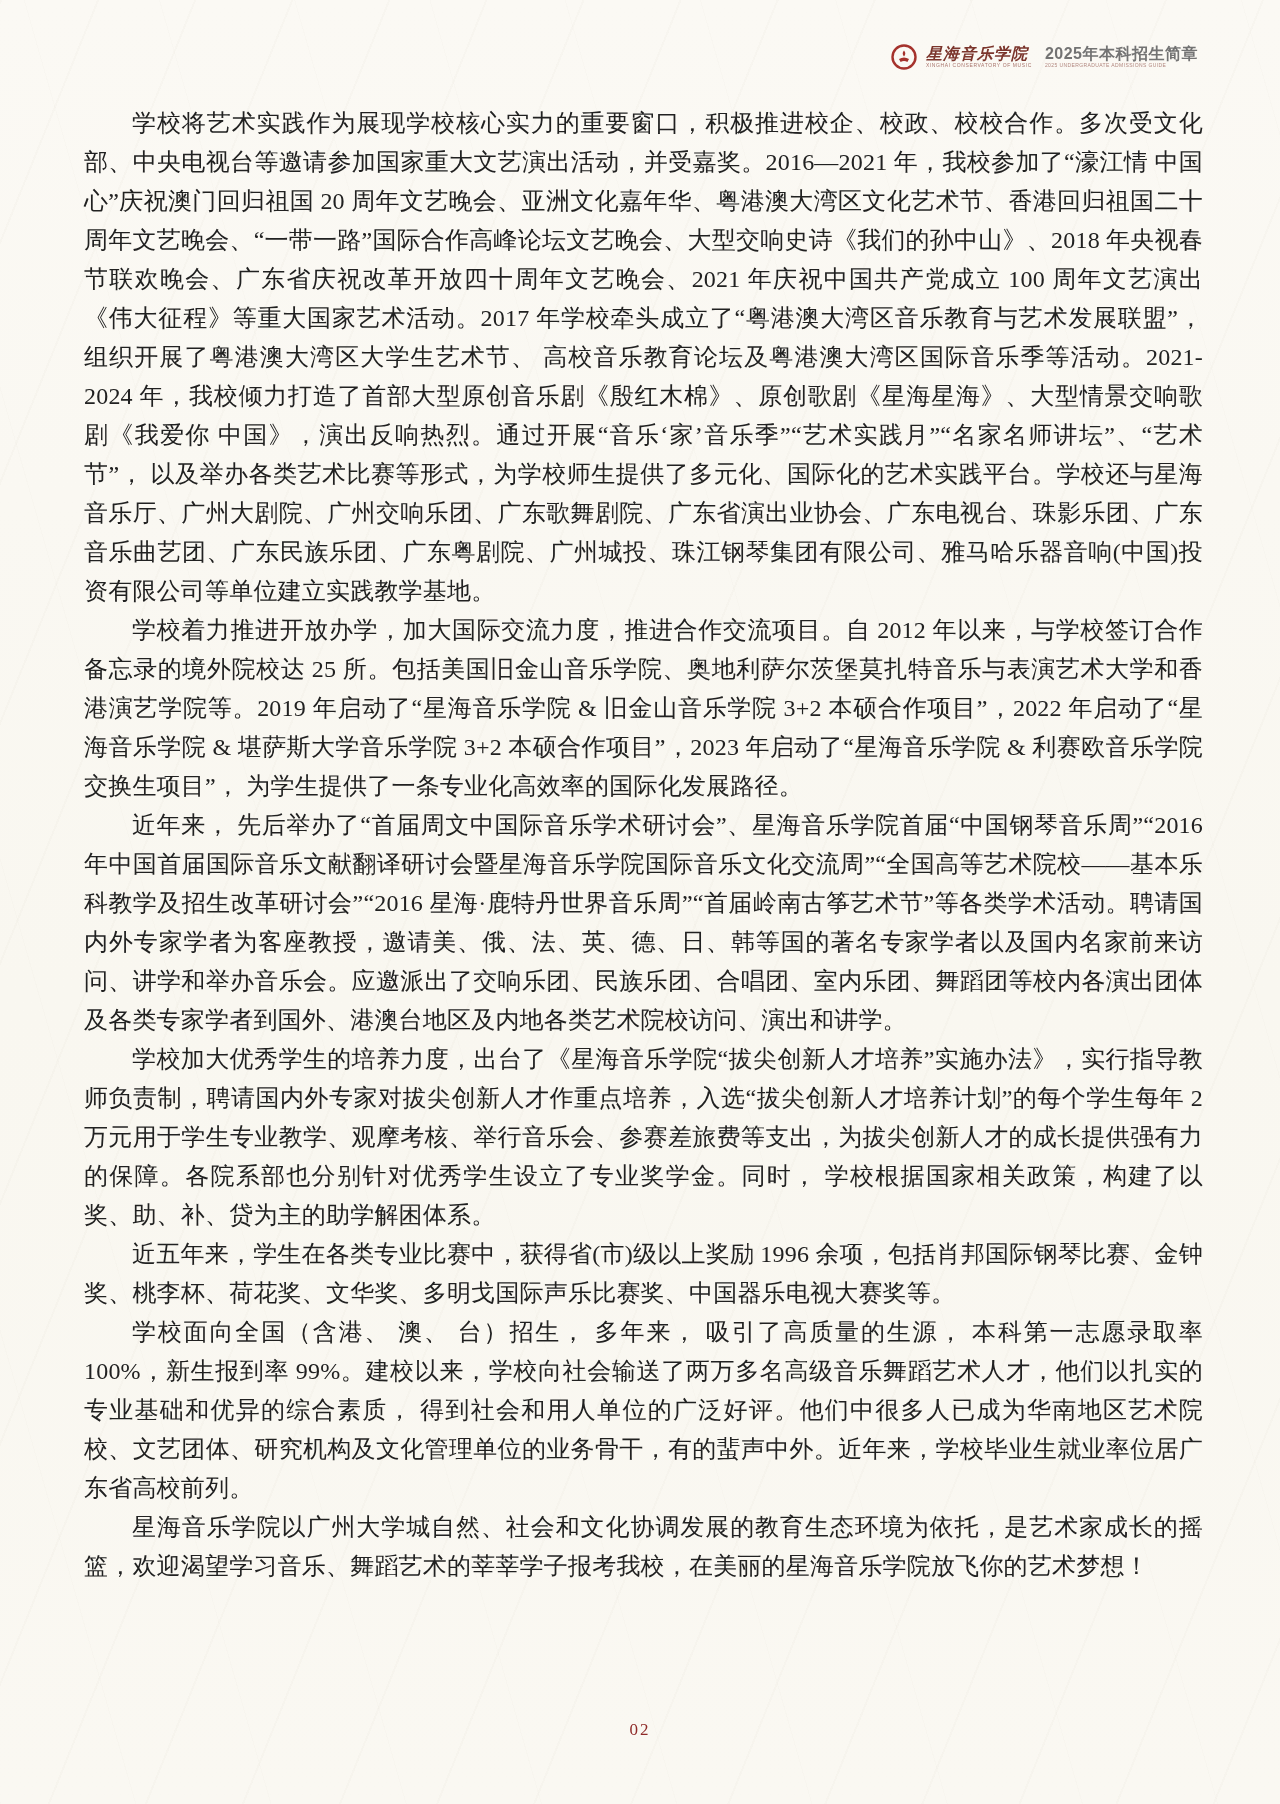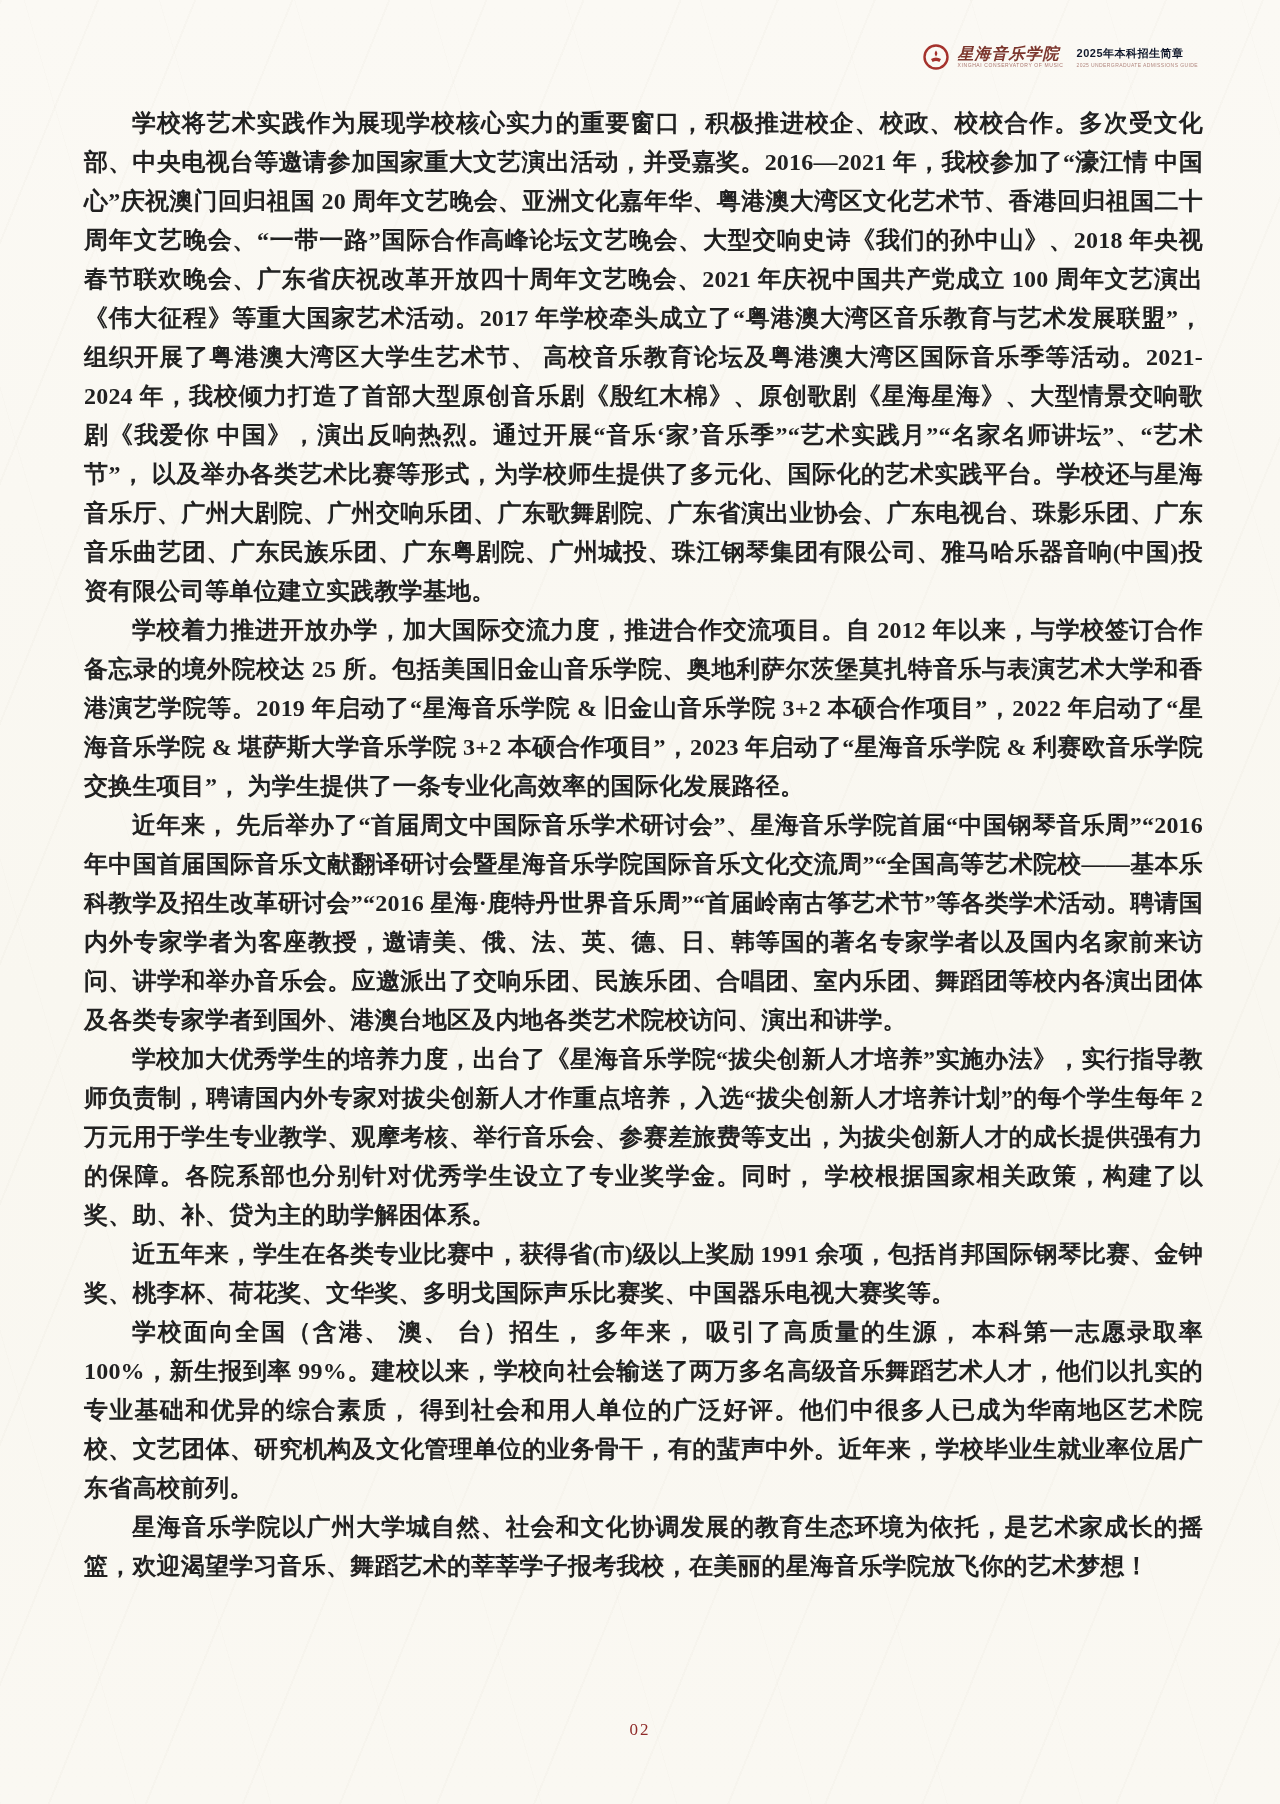--- a/index.html
+++ b/index.html
@@ -33,32 +33,32 @@
     font-style:italic;font-weight:bold;letter-spacing:1px;
     font-family:"Liberation Serif","DejaVu Serif",serif;
     white-space:nowrap;
   }
   .school-en{
     font-size:5px;line-height:7px;color:#a8746c;letter-spacing:0.6px;
     font-family:"Liberation Sans","DejaVu Sans",sans-serif;white-space:nowrap;
   }
   .title-block{display:flex;flex-direction:column;align-items:flex-start;margin-left:4px;}
   .doc-zh{
-    font-size:11px;line-height:17px;color:#0f172a;font-weight:bold;
+    font-size:16px;line-height:17px;color:#737373;font-weight:bold;
     letter-spacing:0.5px;white-space:nowrap;
     font-family:"Liberation Sans","DejaVu Sans",sans-serif;
   }
   .doc-en{
     font-size:5px;line-height:7px;color:#b1867e;letter-spacing:0.4px;
     font-family:"Liberation Sans","DejaVu Sans",sans-serif;white-space:nowrap;
   }
 
   
   main{
-    position:absolute;left:84px;right:77px;top:104px;font-weight:bold;
+    position:absolute;left:84px;right:77px;top:104px;
   }
   main p{
     margin:0;
     font-size:24px;line-height:39px;
     color:#212121;
     text-align:justify;
     text-indent:2em;
     letter-spacing:0.2px;
     font-family:"Liberation Serif","DejaVu Serif",serif;
   }
@@ -96,21 +96,21 @@
       <span class="doc-zh">2025年本科招生简章</span>
       <span class="doc-en">2025 UNDERGRADUATE ADMISSIONS GUIDE</span>
     </span>
   </header>
 
   <main>
     <p>学校将艺术实践作为展现学校核心实力的重要窗口，积极推进校企、校政、校校合作。多次受文化部、中央电视台等邀请参加国家重大文艺演出活动，并受嘉奖。2016—2021 年，我校参加了“濠江情 中国心”庆祝澳门回归祖国 20 周年文艺晚会、亚洲文化嘉年华、粤港澳大湾区文化艺术节、香港回归祖国二十周年文艺晚会、“一带一路”国际合作高峰论坛文艺晚会、大型交响史诗《我们的孙中山》、2018 年央视春节联欢晚会、广东省庆祝改革开放四十周年文艺晚会、2021 年庆祝中国共产党成立 100 周年文艺演出《伟大征程》等重大国家艺术活动。2017 年学校牵头成立了“粤港澳大湾区音乐教育与艺术发展联盟”， 组织开展了粤港澳大湾区大学生艺术节、 高校音乐教育论坛及粤港澳大湾区国际音乐季等活动。2021-2024 年，我校倾力打造了首部大型原创音乐剧《殷红木棉》、原创歌剧《星海星海》、大型情景交响歌剧《我爱你 中国》，演出反响热烈。通过开展“音乐‘家’音乐季”“艺术实践月”“名家名师讲坛”、“艺术节”， 以及举办各类艺术比赛等形式，为学校师生提供了多元化、国际化的艺术实践平台。学校还与星海音乐厅、广州大剧院、广州交响乐团、广东歌舞剧院、广东省演出业协会、广东电视台、珠影乐团、广东音乐曲艺团、广东民族乐团、广东粤剧院、广州城投、珠江钢琴集团有限公司、雅马哈乐器音响(中国)投资有限公司等单位建立实践教学基地。</p>
     <p>学校着力推进开放办学，加大国际交流力度，推进合作交流项目。自 2012 年以来，与学校签订合作备忘录的境外院校达 25 所。包括美国旧金山音乐学院、奥地利萨尔茨堡莫扎特音乐与表演艺术大学和香港演艺学院等。2019 年启动了“星海音乐学院 &amp; 旧金山音乐学院 3+2 本硕合作项目”，2022 年启动了“星海音乐学院 &amp; 堪萨斯大学音乐学院 3+2 本硕合作项目”，2023 年启动了“星海音乐学院 &amp; 利赛欧音乐学院交换生项目”， 为学生提供了一条专业化高效率的国际化发展路径。</p>
     <p>近年来， 先后举办了“首届周文中国际音乐学术研讨会”、星海音乐学院首届“中国钢琴音乐周”“2016 年中国首届国际音乐文献翻译研讨会暨星海音乐学院国际音乐文化交流周”“全国高等艺术院校——基本乐科教学及招生改革研讨会”“2016 星海·鹿特丹世界音乐周”“首届岭南古筝艺术节”等各类学术活动。聘请国内外专家学者为客座教授，邀请美、俄、法、英、德、日、韩等国的著名专家学者以及国内名家前来访问、讲学和举办音乐会。应邀派出了交响乐团、民族乐团、合唱团、室内乐团、舞蹈团等校内各演出团体及各类专家学者到国外、港澳台地区及内地各类艺术院校访问、演出和讲学。</p>
     <p>学校加大优秀学生的培养力度，出台了《星海音乐学院“拔尖创新人才培养”实施办法》，实行指导教师负责制，聘请国内外专家对拔尖创新人才作重点培养，入选“拔尖创新人才培养计划”的每个学生每年 2 万元用于学生专业教学、观摩考核、举行音乐会、参赛差旅费等支出，为拔尖创新人才的成长提供强有力的保障。各院系部也分别针对优秀学生设立了专业奖学金。同时， 学校根据国家相关政策，构建了以奖、助、补、贷为主的助学解困体系。</p>
-    <p>近五年来，学生在各类专业比赛中，获得省(市)级以上奖励 1991 余项，包括肖邦国际钢琴比赛、金钟奖、桃李杯、荷花奖、文华奖、多明戈国际声乐比赛奖、中国器乐电视大赛奖等。</p>
+    <p>近五年来，学生在各类专业比赛中，获得省(市)级以上奖励 1996 余项，包括肖邦国际钢琴比赛、金钟奖、桃李杯、荷花奖、文华奖、多明戈国际声乐比赛奖、中国器乐电视大赛奖等。</p>
     <p>学校面向全国（含港、 澳、 台）招生， 多年来， 吸引了高质量的生源， 本科第一志愿录取率 100%，新生报到率 99%。建校以来，学校向社会输送了两万多名高级音乐舞蹈艺术人才，他们以扎实的专业基础和优异的综合素质， 得到社会和用人单位的广泛好评。他们中很多人已成为华南地区艺术院校、文艺团体、研究机构及文化管理单位的业务骨干，有的蜚声中外。近年来，学校毕业生就业率位居广东省高校前列。</p>
     <p>星海音乐学院以广州大学城自然、社会和文化协调发展的教育生态环境为依托，是艺术家成长的摇篮，欢迎渴望学习音乐、舞蹈艺术的莘莘学子报考我校，在美丽的星海音乐学院放飞你的艺术梦想！</p>
   </main>
 
   <footer>
     <span class="pagenum">02</span>
   </footer>
 
 </div>
 

